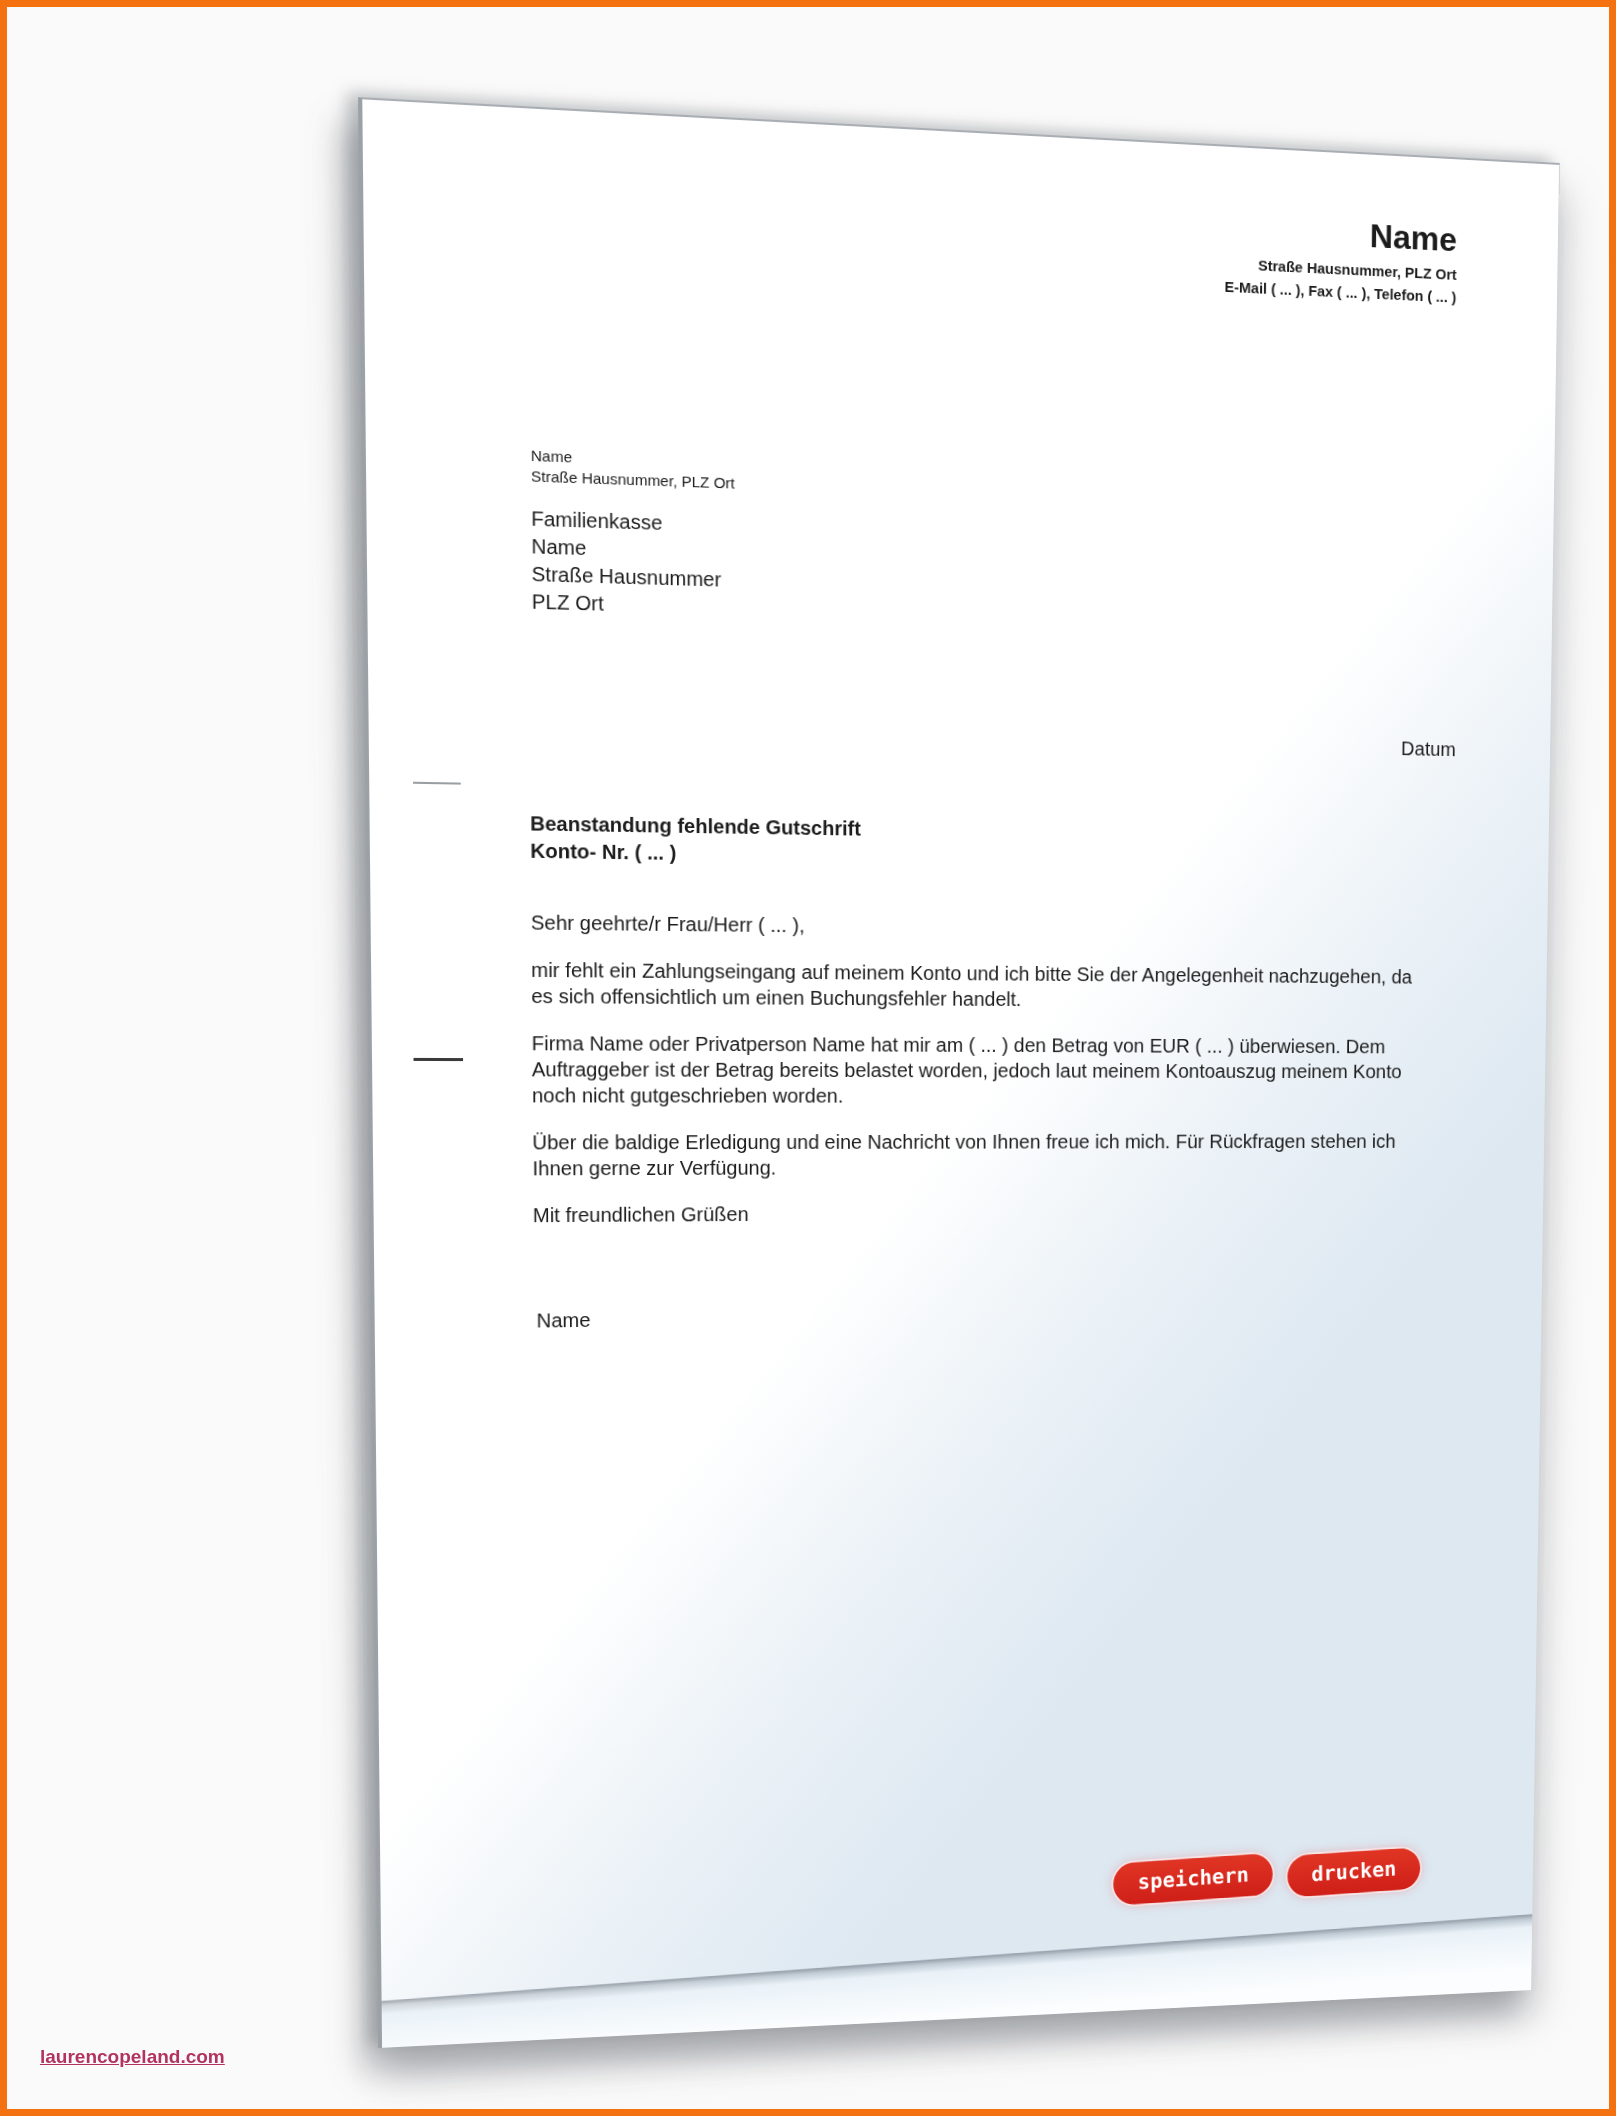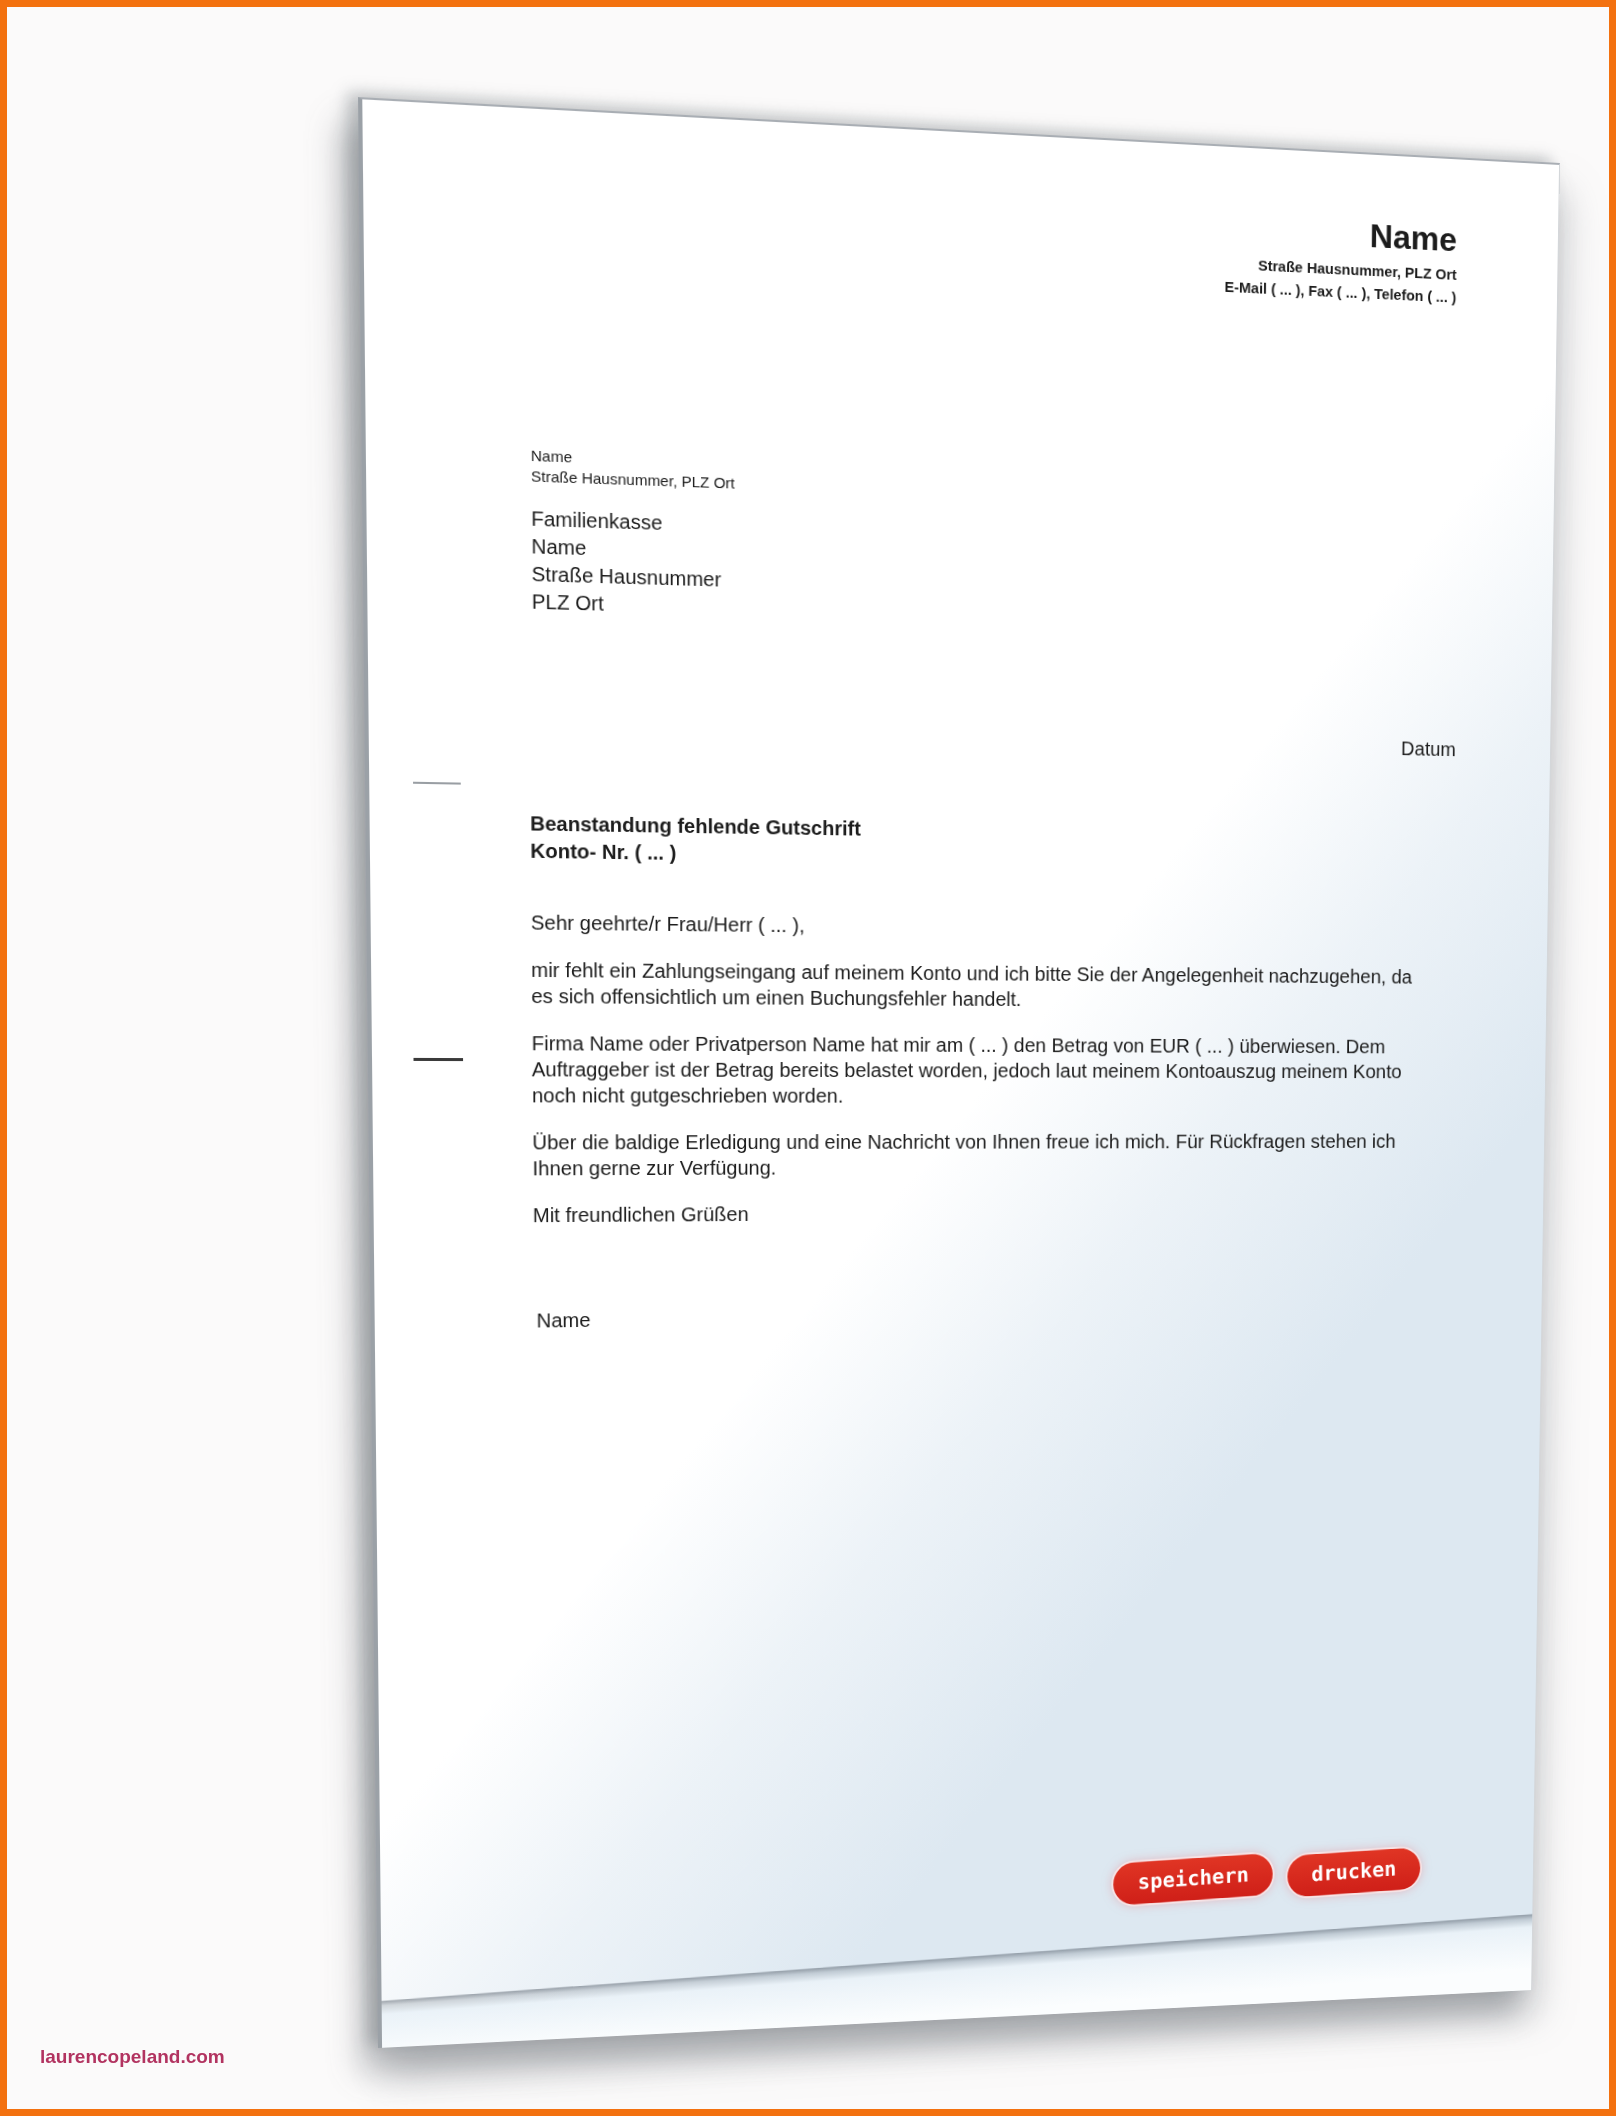--- a/index.html
+++ b/index.html
@@ -42,21 +42,21 @@
   .content p{margin:21px 0 0 0;white-space:pre-line;}
   .content p.salutation{margin-top:0;}
   .signature{position:absolute;left:158px;top:1180px;font-size:20px;z-index:2;}
 
   .buttons{position:absolute;left:748px;top:1768px;display:flex;gap:16px;z-index:4;}
   .pill{border:none;cursor:pointer;color:#fff;background:linear-gradient(to bottom,#e03524,#cf1f18);
         font-family:"DejaVu Sans Mono",monospace;font-weight:bold;font-size:22px;
         padding:9px 26px 11px 26px;border-radius:26px;transform:rotate(-1.5deg);
         box-shadow:0 0 0 2px rgba(255,235,235,0.75), 0 0 12px rgba(228,120,130,0.55);}
 
-  .watermark{position:absolute;left:40px;top:2046px;font-size:19px;font-weight:bold;z-index:10;color:#b23360;}
+  .watermark{position:absolute;left:40px;top:2046px;font-size:19px;font-weight:bold;z-index:10;color:#b23360;text-decoration:underline;}
 </style>
 </head>
 <body>
 
 <div class="stage">
 
   <div class="page">
     <div class="tint"></div>
 
     <div class="header">

